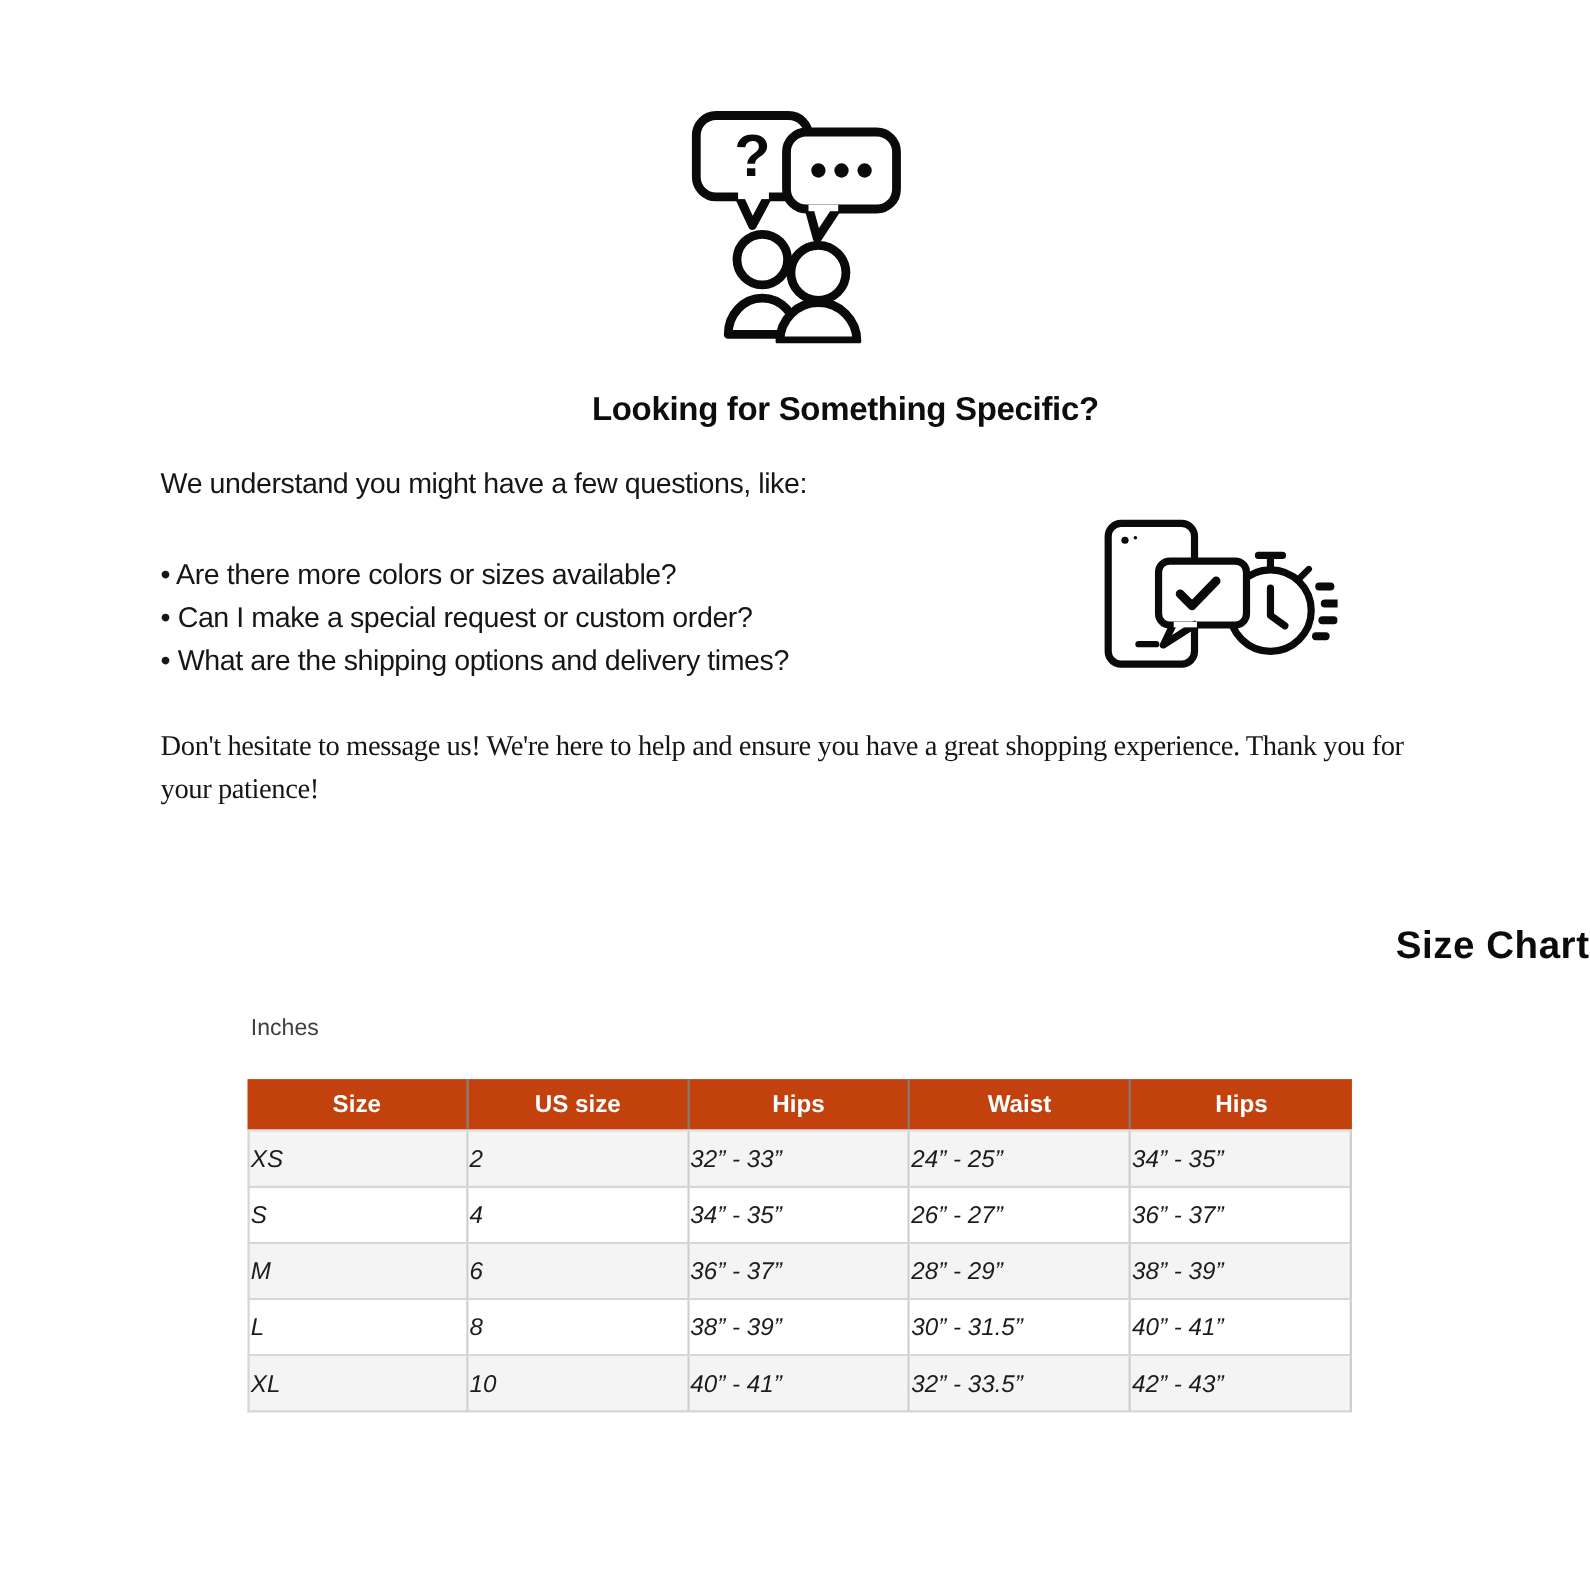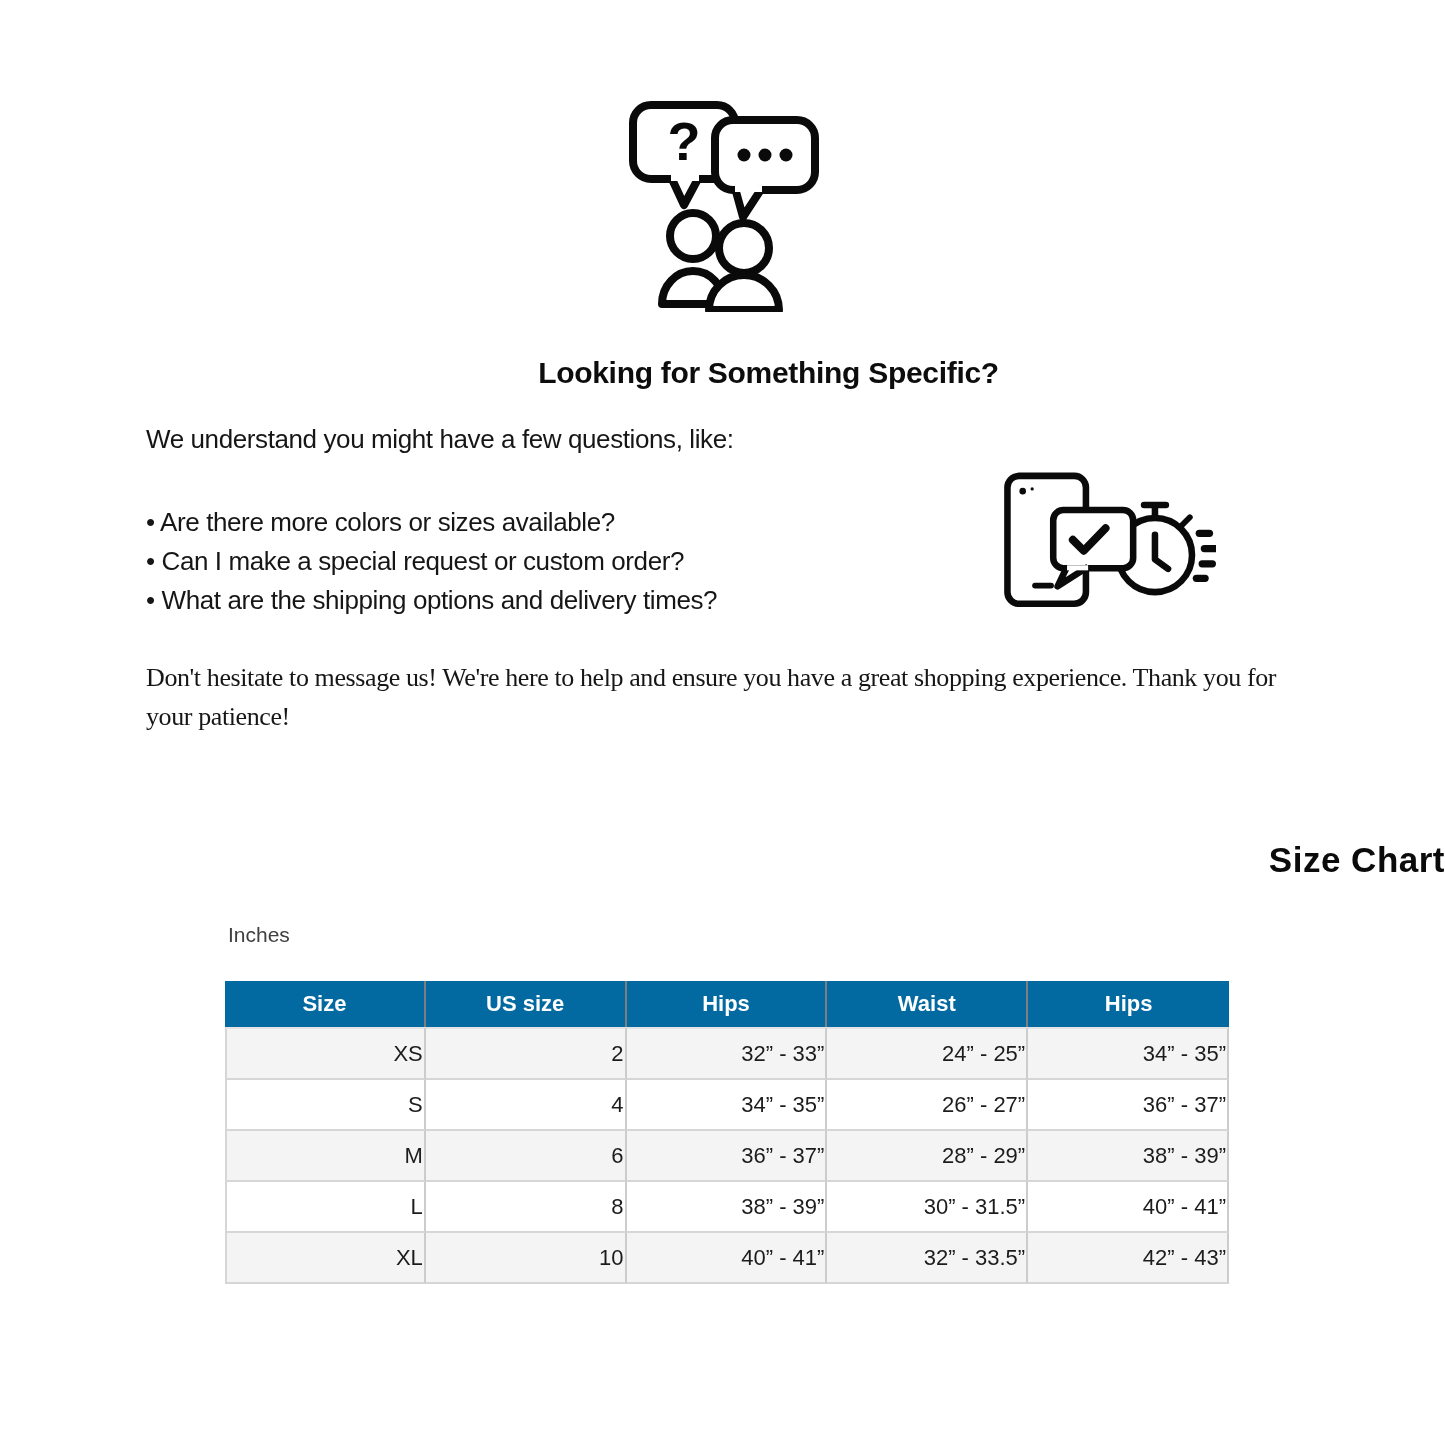--- a/index.html
+++ b/index.html
@@ -58,32 +58,33 @@
     position:absolute;top:923px;left:228px;
     font-size:21px;color:#404040;
   }
   .size-table{
     position:absolute;top:981px;left:225px;width:1004px;
     border-collapse:separate;border-spacing:0;
     table-layout:fixed;
     font-size:22px;
   }
   .size-table th{
-    background:#0369a1;color:#ffffff;
+    background:#c2410c;color:#ffffff;
     font-weight:bold;height:44px;
     border-right:2px solid #7e7e7e;
     text-align:center;vertical-align:middle;
   }
   .size-table th:last-child{border-right:none;}
   .size-table td{
-    height:47px;text-align:right;vertical-align:middle;
+    height:47px;text-align:left;vertical-align:middle;
     color:#1c1c1c;
     border-right:2px solid #cccccc;
     border-bottom:2px solid #d6d6d6;
     background:#ffffff;
+    font-style:italic;
   }
   .size-table td:first-child{border-left:2px solid #d6d6d6;}
   .size-table tbody tr:first-child td{border-top:2px solid #e3e3e3;}
   .size-table tbody tr:nth-child(odd) td{background:#f4f4f4;}
 </style>
 </head>
 <body>
 
 <div id="canvas">
 

